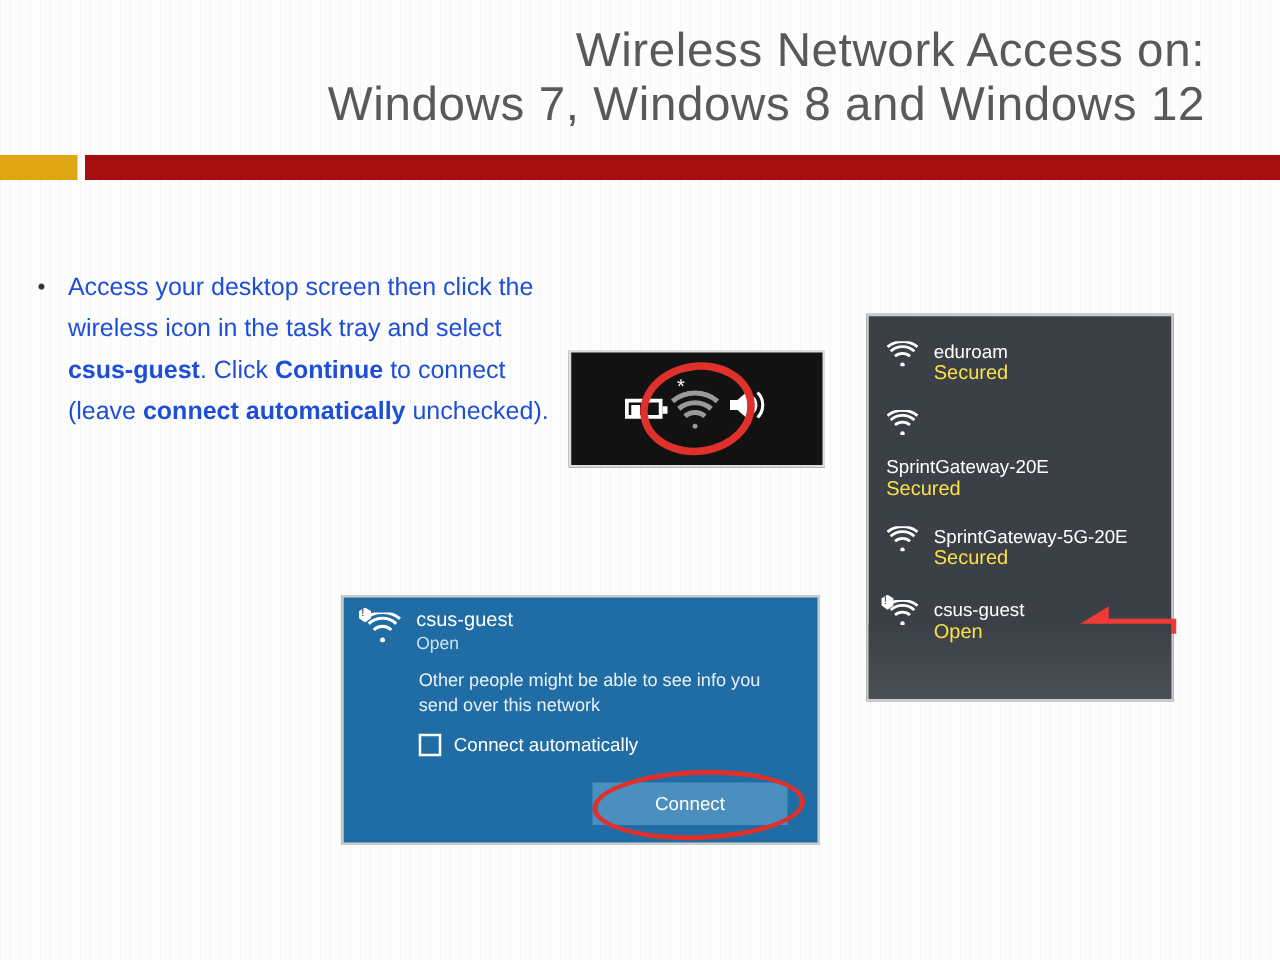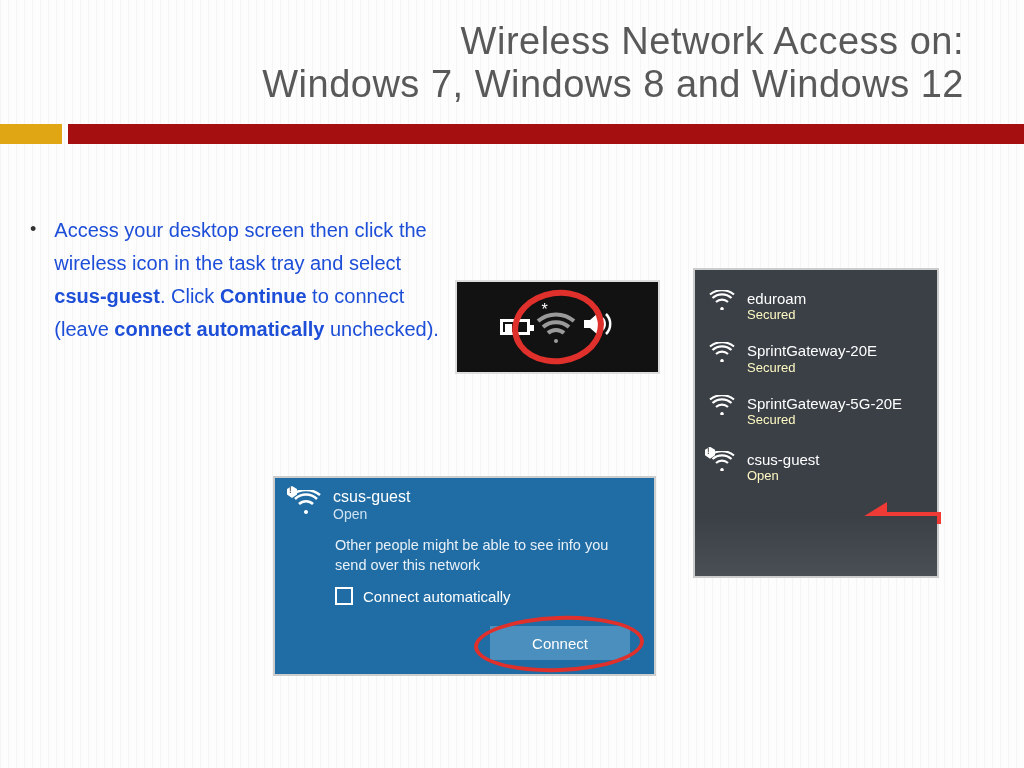--- a/index.html
+++ b/index.html
@@ -61,47 +61,47 @@
   }
   .cp-head { display:flex; align-items:flex-start; gap:12px; }
   .cp-wifi { margin-top:2px; }
   .cp-name { font-size: 16px; }
   .cp-status { font-size: 14px; color: #cde3f2; }
   .cp-warn { font-size: 14.5px; color:#e8f1f8; margin: 14px 0 12px 44px; line-height:1.35; max-width: 290px;}
   .cp-checkrow { display:flex; align-items:center; gap:10px; margin-left:44px; }
   .cp-checkbox { width:18px; height:18px; border:2px solid #fff; }
   .connect-btn {
     position:absolute; right:24px; bottom:14px;
-    width:140px; height:34px;
+    width:156px; height:34px;
     background:#4a8fbd; color:#fff;
     display:flex; align-items:center; justify-content:center;
     font-size:15px;
   }
   .connect-ellipse {
     position:absolute; right:10px; bottom:2px;
     width:170px; height:56px;
     border:4px solid #e0302b; border-radius:50%;
     transform: rotate(-2deg);
     pointer-events:none;
   }
 
   
   .wifi-list {
-    position:absolute; left:693px; top:268px;
+    position:absolute; left:693px; top:251px;
     width:246px; height:310px;
     background:#3b4047;
     border:2px solid #ccc;
     font-family: "Segoe UI", Arial, sans-serif;
     color:#fff;
     padding-top:10px;
     overflow: visible;
   }
   .wl-item { display:flex; align-items:flex-start; gap:12px; padding:10px 14px; }
   .wl-name { font-size:15px; line-height:1.15; }
-  .wl-status { font-size:13px; color:#fef9c3; }
+  .wl-status { font-size:16px; color:#fde047; }
   .wl-item.last { padding-top:14px; }
   .wifi-list::after{
     content:""; position:absolute; left:0; right:0; bottom:0; height:60px;
     background: linear-gradient(#3b4047,#4a4e55);
   }
   .arrow {
     position:absolute; right:-4px; top:232px;
     width:80px; height:30px; pointer-events:none;
   }
   .arrow-body { position:absolute; right:0; top:10px; width:54px; height:12px; background:#ef3a36; }
@@ -197,21 +197,21 @@
             <path d="M13 17 a1.8 1.8 0 1 0 0.01 0" fill="#fff"></path>
             <path d="M7 12 a9 9 0 0 1 12 0" stroke="#fff" stroke-width="2.2" fill="none"></path>
             <path d="M3.5 8 a14 14 0 0 1 19 0" stroke="#fff" stroke-width="2.2" fill="none"></path>
             <path d="M1 4.5 a19 19 0 0 1 24 0" stroke="#fff" stroke-width="2.2" fill="none"></path>
           </svg></div>
         <div>
           <div class="wl-name">eduroam</div>
           <div class="wl-status">Secured</div>
         </div>
       </div>
-      <div class="wl-item" style="position: relative; z-index: 2;">
+      <div class="wl-item" style="position: relative; z-index: 2; flex-direction: column;">
         <div style="position:relative"><svg width="26" height="20" viewBox="0 0 26 20">
             <path d="M13 17 a1.8 1.8 0 1 0 0.01 0" fill="#fff"></path>
             <path d="M7 12 a9 9 0 0 1 12 0" stroke="#fff" stroke-width="2.2" fill="none"></path>
             <path d="M3.5 8 a14 14 0 0 1 19 0" stroke="#fff" stroke-width="2.2" fill="none"></path>
             <path d="M1 4.5 a19 19 0 0 1 24 0" stroke="#fff" stroke-width="2.2" fill="none"></path>
           </svg></div>
         <div>
           <div class="wl-name">SprintGateway-20E</div>
           <div class="wl-status">Secured</div>
         </div>

